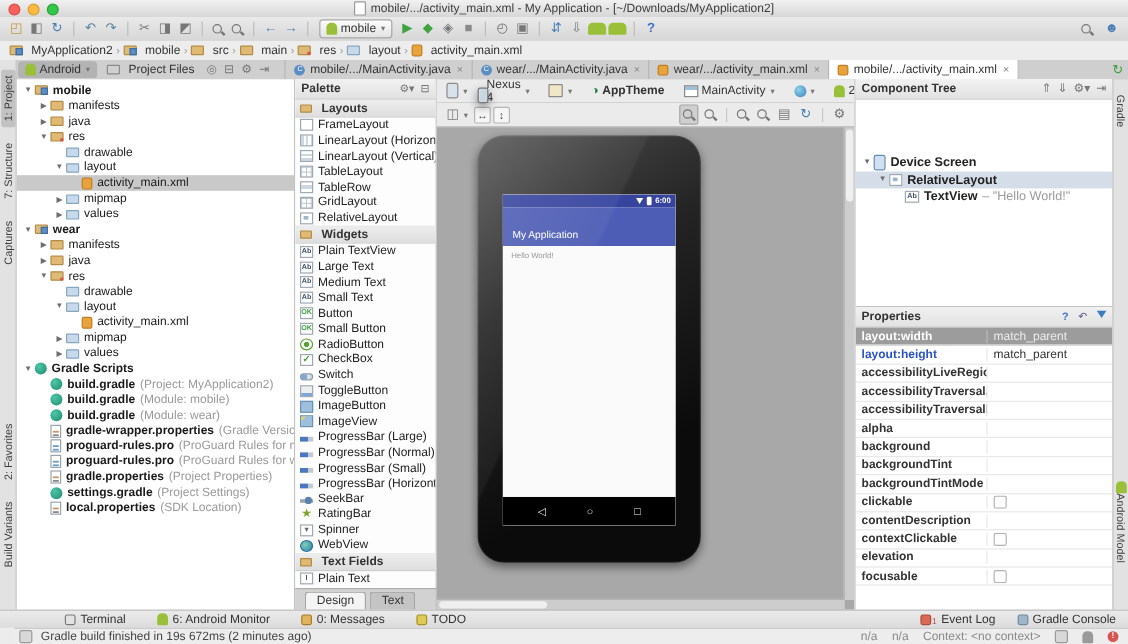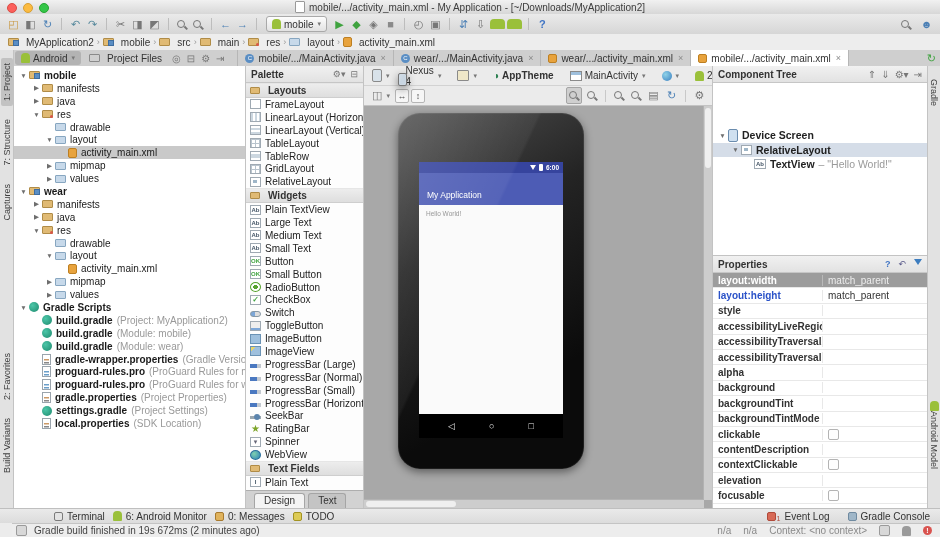--- a/index.html
+++ b/index.html
@@ -744,24 +744,20 @@
       <div id="prop-rows">
           <div class="prop sel">
             <span class="pname">layout:width</span>
             <span class="pval">match_parent</span>
           </div>
           <div class="prop">
             <span class="pname blue">layout:height</span>
             <span class="pval">match_parent</span>
           </div>
           <div class="prop">
-            <span class="pname">style</span>
-            <span class="pval"></span>
-          </div>
-          <div class="prop">
             <span class="pname">accessibilityLiveRegion</span>
             <span class="pval"></span>
           </div>
           <div class="prop">
             <span class="pname">accessibilityTraversalAfter</span>
             <span class="pval"></span>
           </div>
           <div class="prop">
             <span class="pname">accessibilityTraversalBefore</span>
             <span class="pval"></span>
@@ -812,21 +808,21 @@
     </div>
   </div>
 
   <div class="strip-right" id="strip-right">
       <span class="vlab">Gradle</span>
       <span class="vspacer"></span>
       <span class="vlab"><span class="ic-android"></span>Android Model</span>
     </div>
 
   <div class="bottombar">
-    <span id="bb-left" style="display:flex;gap:8px">
+    <span id="bb-left" style="display:flex;gap:26px">
         <span class="bbitem">
           <span class="bi bi-terminal"></span>
           <span>Terminal</span>
         </span>
         <span class="bbitem">
           <span class="ic-android"></span>
           <span>6: Android Monitor</span>
         </span>
         <span class="bbitem">
           <span class="bi bi-messages"></span>

